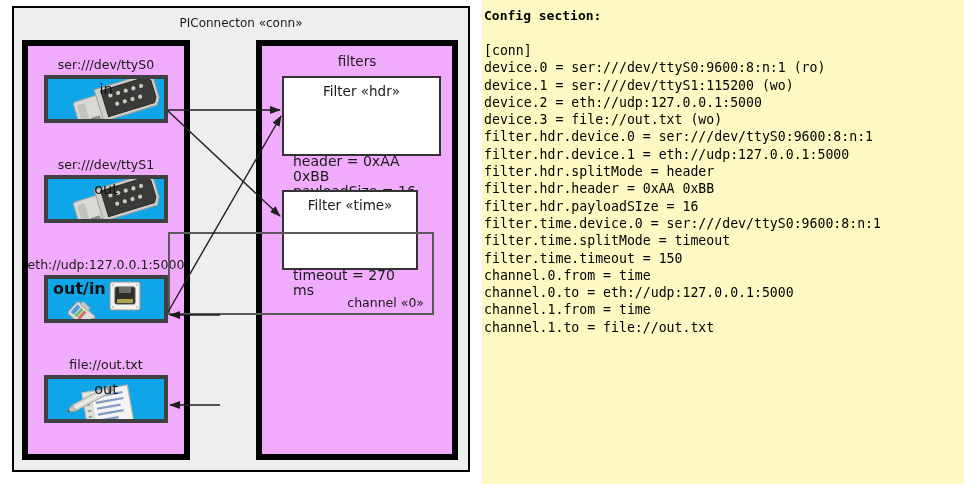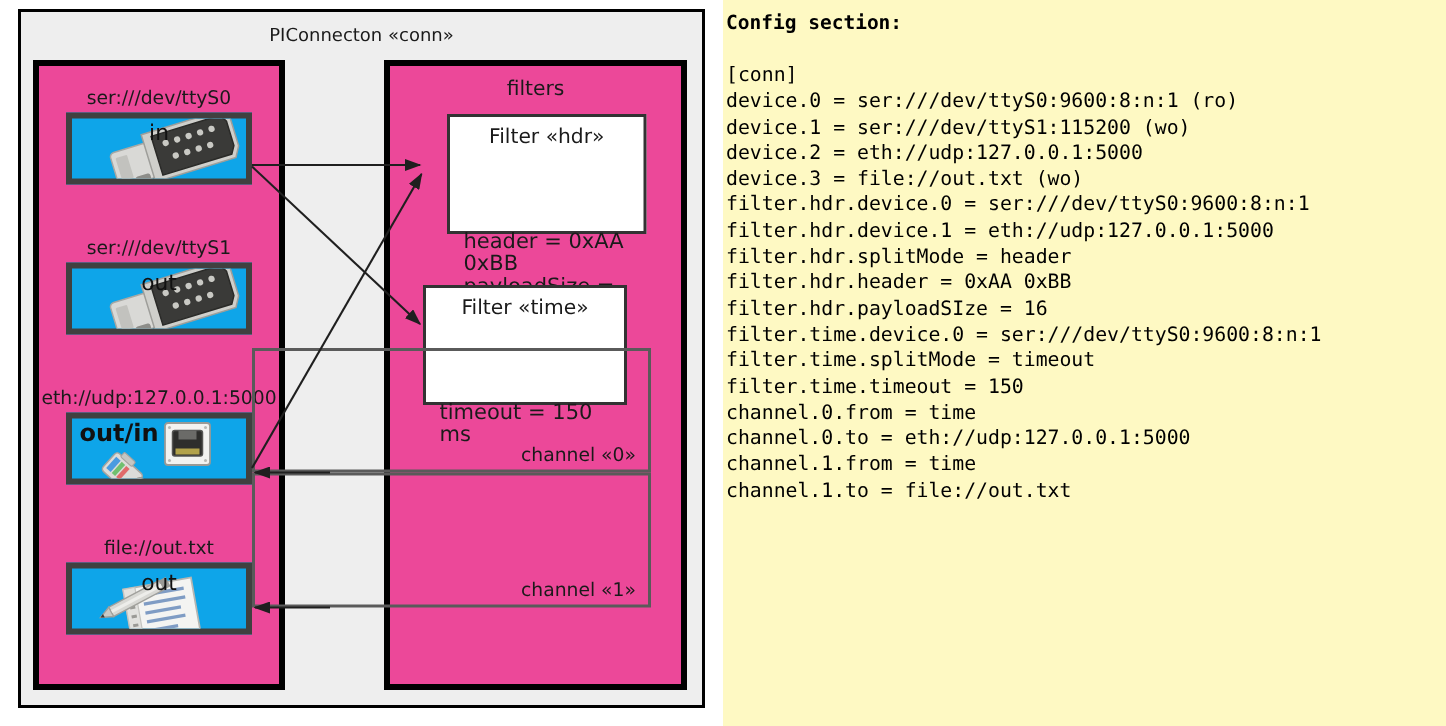--- a/index.html
+++ b/index.html
@@ -40,22 +40,22 @@
     position: absolute;
     left: 0; top: 8px;
     width: 100%;
     text-align: center;
     font-size: 12px;
     color: #1a1a1a;
   }
 
   .group-box {
     position: absolute;
-    background: #ec4899;
-    border: 4px solid #000000;
+    background: #f0abfc;
+    border: 6px solid #000000;
     box-sizing: border-box;
   }
   .group-title {
     position: absolute;
     left: 0; top: 7px;
     width: 100%;
     text-align: center;
     font-size: 13.5px;
     color: #1a1a1a;
   }
@@ -313,40 +313,37 @@
               <rect x="2.4" y="0" width="2.2" height="38" fill="#ededea"></rect>
               <polygon points="0,38 7,38 3.5,46" fill="#c9c9c5" stroke="#a0a09c" stroke-width="0.9"></polygon>
               <polygon points="2.2,43.5 4.8,43.5 3.5,46" fill="#3a3a38"></polygon>
               <rect x="0" y="-5" width="7" height="5" fill="#9a9a96"></rect>
             </g>
           </svg>
         </div>
       </div>
     </div>
 
-    <div class="filter-card" style="left:298px; top:76px; width:133px; height:80px;">
+    <div class="filter-card" style="left:282px; top:76px; width:159px; height:80px;">
       <div class="filter-title">Filter «hdr»</div>
       <div class="filter-props">
         <div>header = 0xAA 0xBB</div>
         <div>payloadSize = 16</div>
       </div>
     </div>
 
     <div class="filter-card" style="left:282px; top:190px; width:136px; height:80px;">
       <div class="filter-title">Filter «time»</div>
       <div class="filter-props">
-        <div>timeout = 150 ms</div>
+        <div>timeout = 270 ms</div>
       </div>
     </div>
 
     <div class="channel-box" style="left:168px; top:232px; width:266px; height:83px;">
       <div class="channel-label">channel «0»</div>
-    </div>
-    <div class="channel-box" style="left:168px; top:315px; width:266px; height:90px;">
-      <div class="channel-label">channel «1»</div>
     </div>
 
     <svg id="arrows">
       <defs>
         <marker id="ah" markerWidth="11" markerHeight="8" refX="10" refY="4" orient="auto" markerUnits="userSpaceOnUse">
           <path d="M0,0 L11,4 L0,8 z" fill="#1f1f1f"></path>
         </marker>
       </defs>
 
       <line x1="168" y1="110" x2="280" y2="110" stroke="#1f1f1f" stroke-width="1.4" marker-end="url(#ah)"></line>

